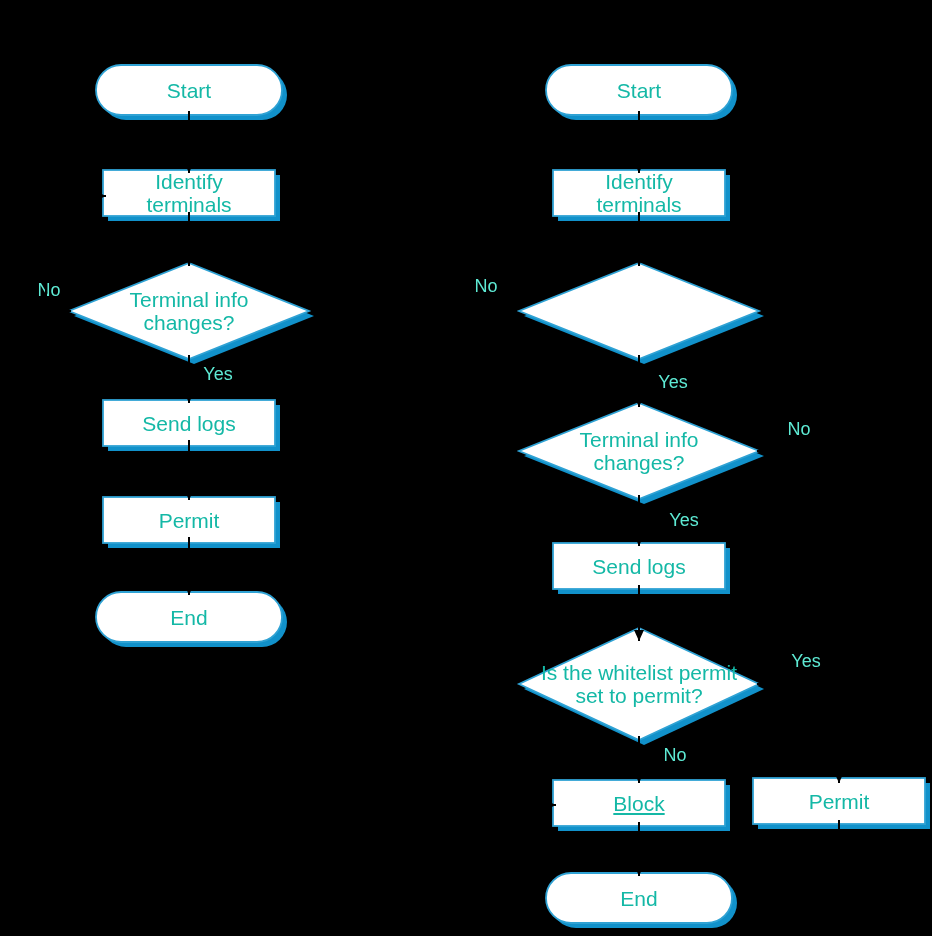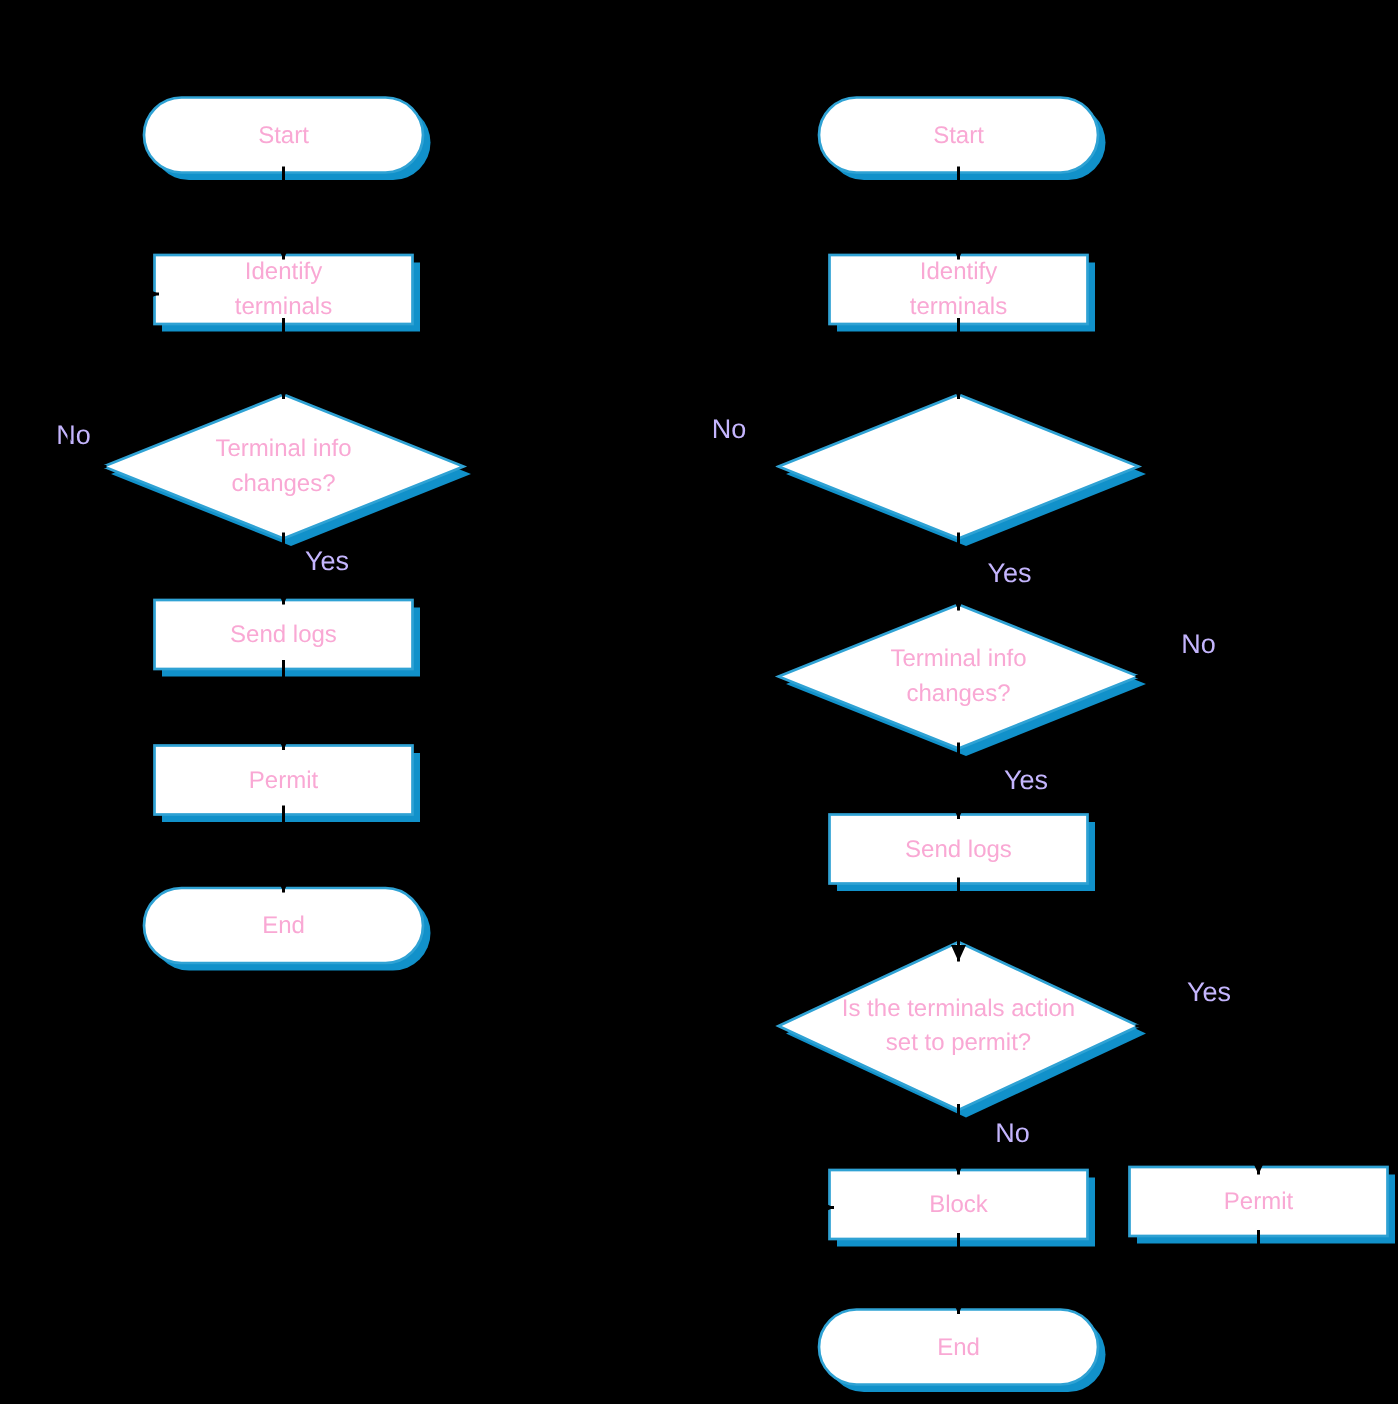--- a/index.html
+++ b/index.html
@@ -34,34 +34,34 @@
     stroke-width: 2;
     fill: none;
   }
   .node-label {
     position: absolute;
     display: flex;
     align-items: center;
     justify-content: center;
     text-align: center;
     white-space: pre-line;
-    color: #f9a8d4;
-    font-size: 16px;
+    color: #14b8a6;
+    font-size: 21px;
     line-height: 23px;
     z-index: 2;
     pointer-events: none;
   }
   .edge-label {
     position: absolute;
     width: 46px;
     height: 22px;
     display: flex;
     align-items: center;
     justify-content: center;
-    color: #c4b5fd;
+    color: #5eead4;
     font-size: 18px;
     z-index: 2;
     pointer-events: none;
   }
   .arrows {
     z-index: 3;
     pointer-events: none;
   }
   .shapes {
     z-index: 1;
@@ -145,23 +145,23 @@
   <div class="node-label" style="left:103px; top:400px; width:172px; height:46px;">Send logs</div>
   <div class="node-label" style="left:103px; top:497px; width:172px; height:46px;">Permit</div>
   <div class="node-label" style="left:96px;  top:592px; width:186px; height:50px;">End</div>
 
   <div class="node-label" style="left:546px; top:65px;  width:186px; height:50px;">Start</div>
   <div class="node-label" style="left:553px; top:170px; width:172px; height:46px;">Identify
 terminals</div>
   <div class="node-label" style="left:529px; top:403px; width:220px; height:96px;">Terminal info
 changes?</div>
   <div class="node-label" style="left:553px; top:543px; width:172px; height:46px;">Send logs</div>
-  <div class="node-label" style="left:529px; top:628px; width:220px; height:112px;">Is the terminals action
+  <div class="node-label" style="left:529px; top:628px; width:220px; height:112px;">Is the whitelist permit
 set to permit?</div>
-  <div class="node-label" style="left:553px; top:780px; width:172px; height:46px;">Block</div>
+  <div class="node-label" style="left:553px; top:780px; width:172px; height:46px;text-decoration:underline;">Block</div>
   <div class="node-label" style="left:753px; top:778px; width:172px; height:46px;">Permit</div>
   <div class="node-label" style="left:546px; top:873px; width:186px; height:50px;">End</div>
 
   <div class="edge-label" style="left:26px;  top:279px;">No</div>
   <div class="edge-label" style="left:195px; top:363px;">Yes</div>
   <div class="edge-label" style="left:463px; top:275px;">No</div>
   <div class="edge-label" style="left:650px; top:371px;">Yes</div>
   <div class="edge-label" style="left:776px; top:418px;">No</div>
   <div class="edge-label" style="left:661px; top:509px;">Yes</div>
   <div class="edge-label" style="left:783px; top:650px;">Yes</div>

